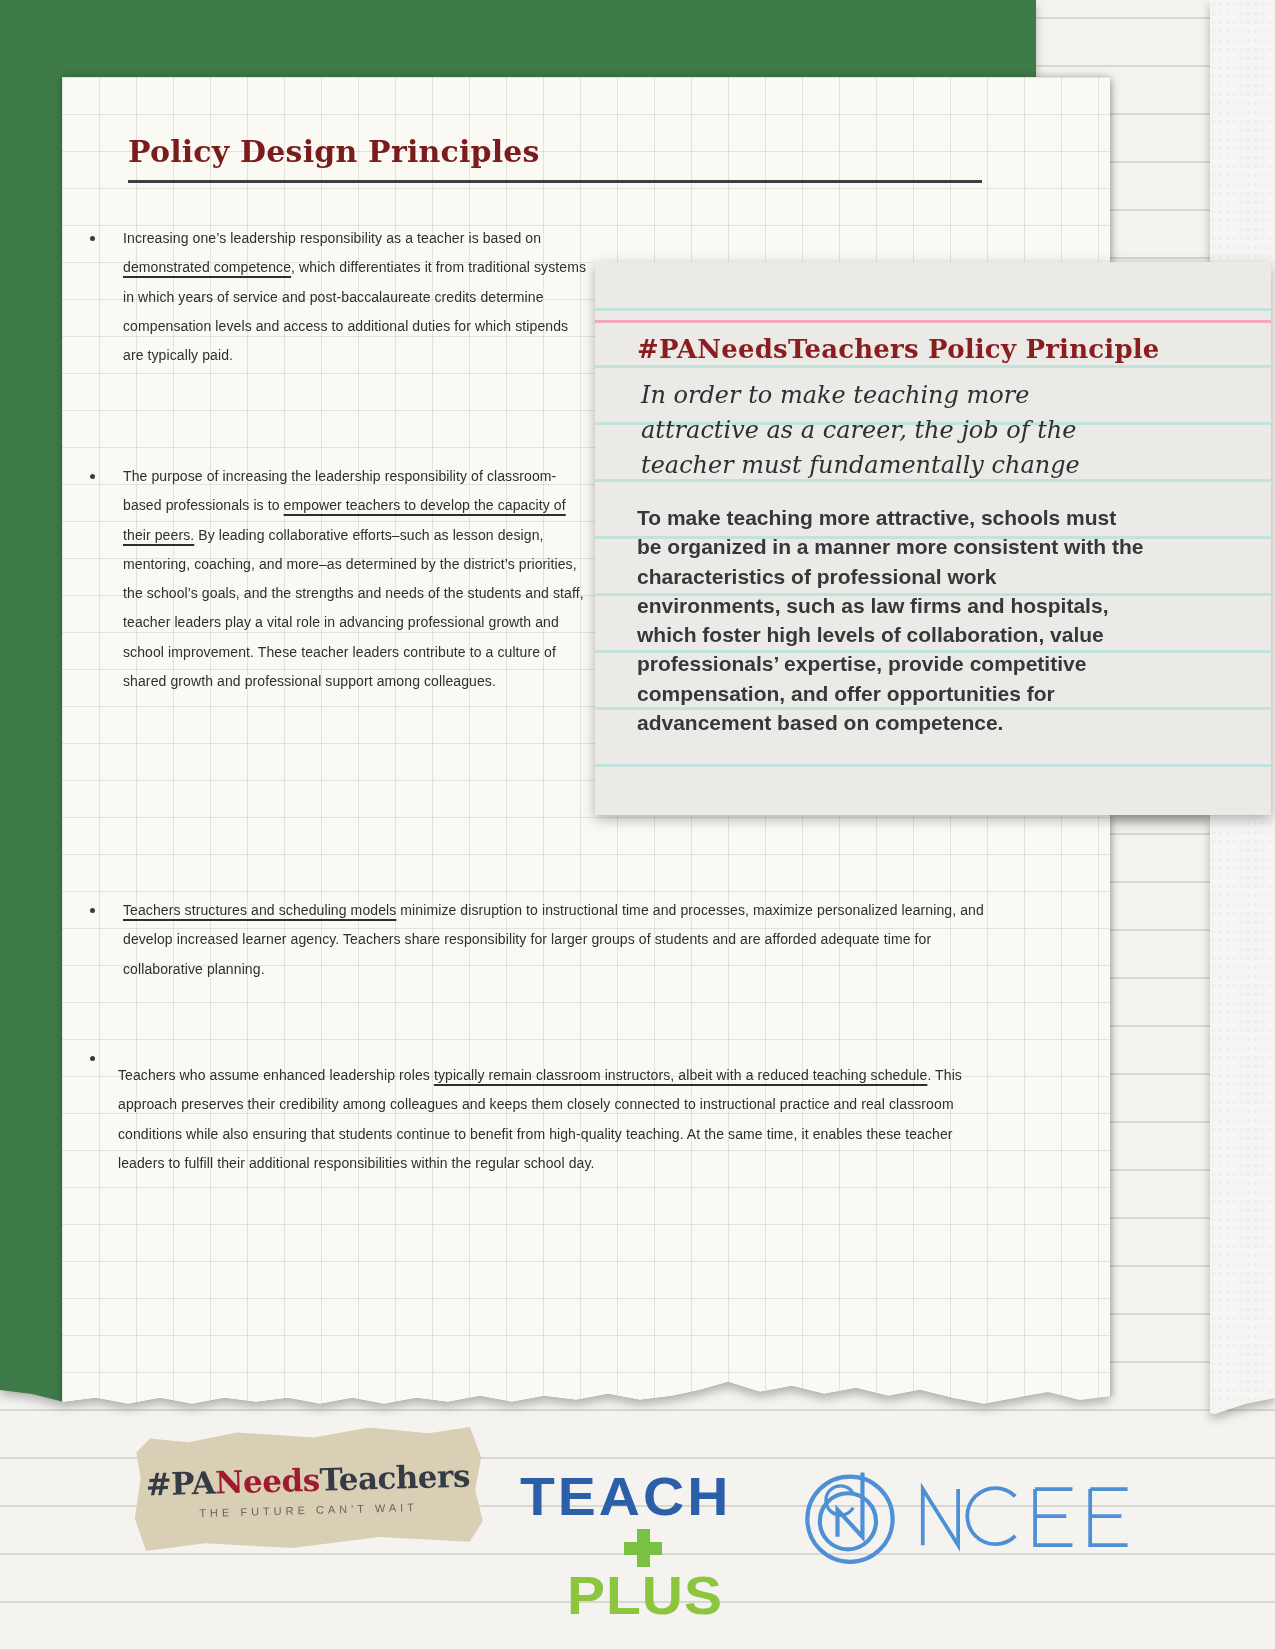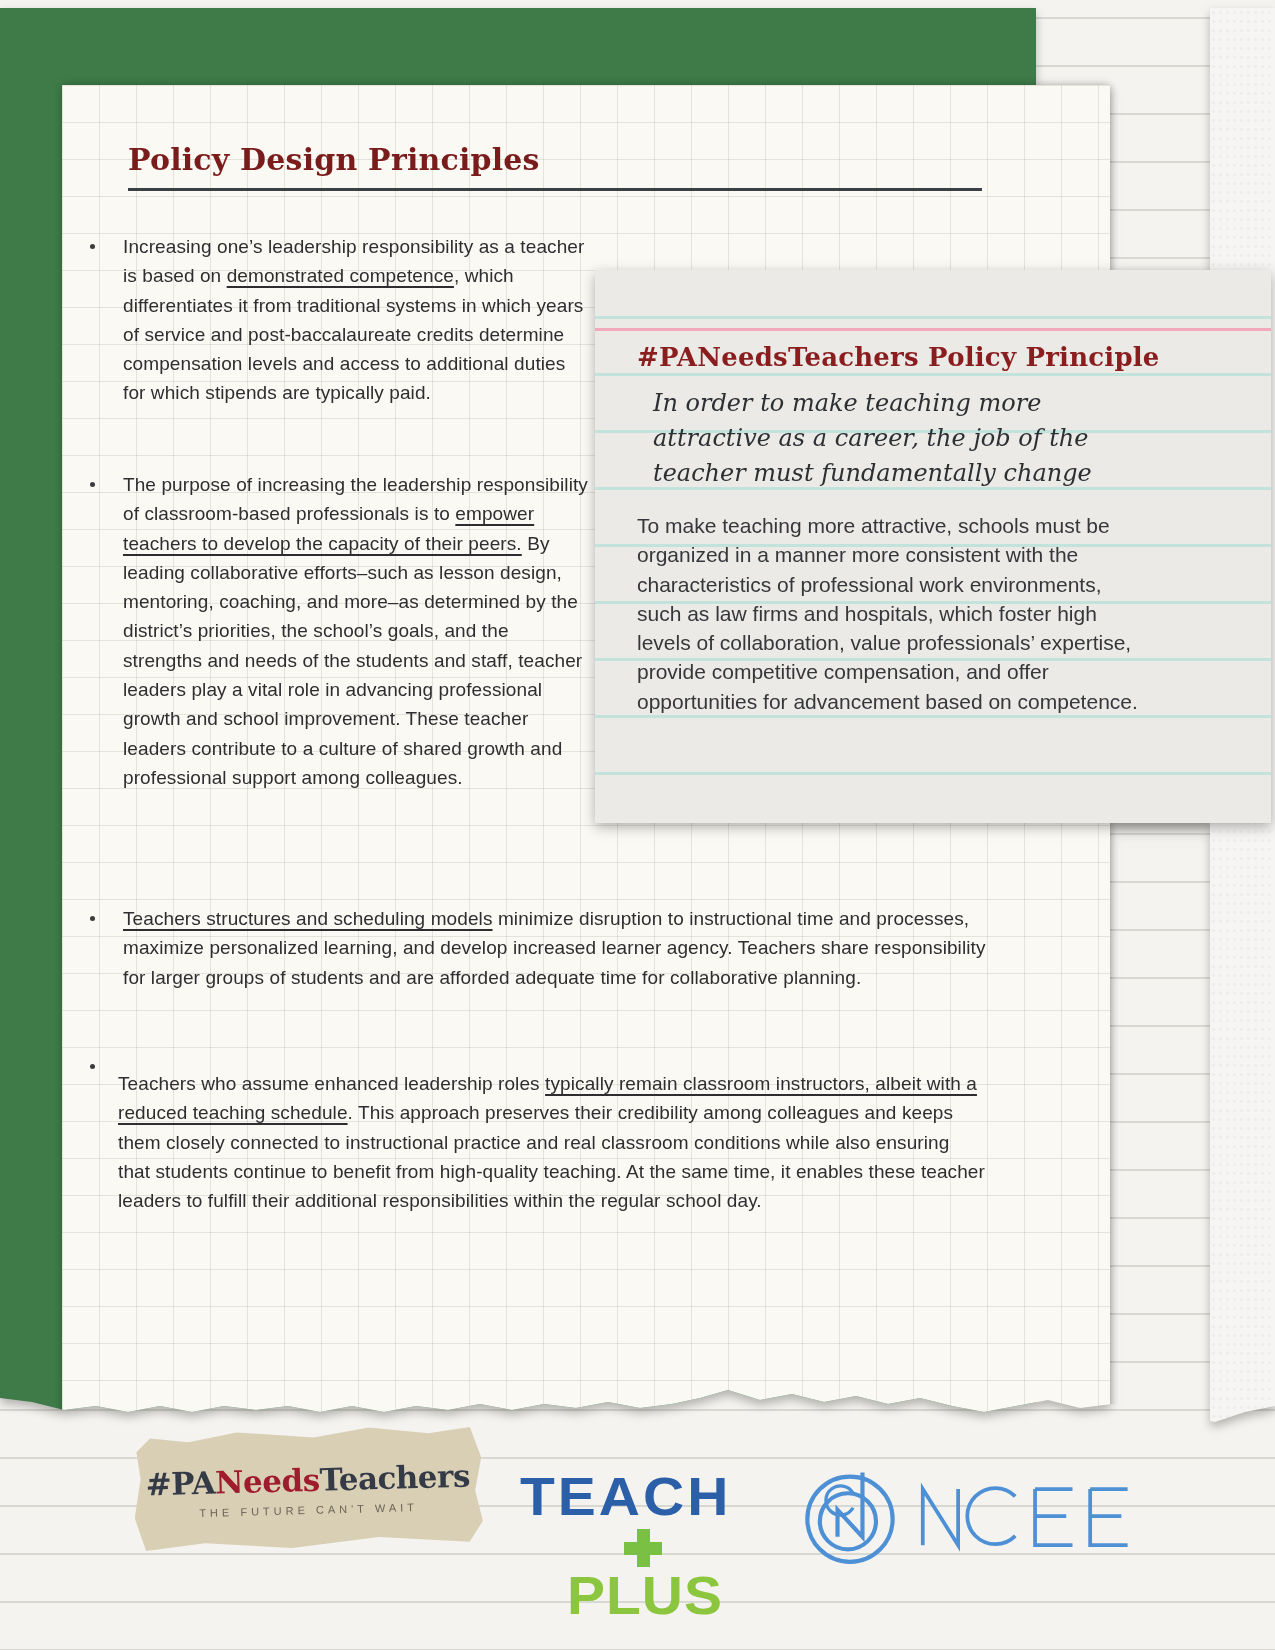--- a/index.html
+++ b/index.html
@@ -7,21 +7,21 @@
     position:relative;width:1275px;height:1650px;margin:0 auto;overflow:hidden;
     background-color:#f4f3f0;
     background-image:linear-gradient(180deg, transparent 0 46px, rgba(120,118,110,0.22) 46px 47.5px);
     background-size:100% 48px;
     background-position:0 19px;
     font-family:"Liberation Sans", sans-serif;
   }
   
   .tear-shadow{position:absolute;inset:0;filter:drop-shadow(0 5px 5px rgba(60,60,55,0.35));}
   .top-sheet{
-    position:absolute;left:0;top:8px;width:1036px;height:1425px;background:#3e7b48;
+    position:absolute;left:0;top:0;width:1036px;height:1425px;background:#3e7b48;
     clip-path:polygon(0px 0px,1275px 0px,1275px 1398px,1245px 1404px,1215px 1414px,1190px 1408px,1165px 1416px,1140px 1402px,1112px 1396px,1080px 1400px,1048px 1392px,1016px 1398px,984px 1404px,952px 1398px,920px 1390px,888px 1396px,856px 1388px,824px 1394px,792px 1386px,760px 1392px,728px 1382px,700px 1390px,672px 1396px,640px 1400px,608px 1394px,576px 1400px,544px 1396px,512px 1402px,480px 1396px,448px 1402px,416px 1398px,384px 1404px,352px 1398px,320px 1404px,288px 1398px,256px 1402px,224px 1398px,192px 1404px,160px 1398px,128px 1404px,96px 1398px,64px 1402px,32px 1394px,0px 1390px);
   }
   .pink-stripe{position:absolute;left:1163px;top:0;width:47px;height:1425px;}
   .white-margin{
     position:absolute;left:1210px;top:0;width:65px;height:1425px;background:#f6f5f3;
     background-image:radial-gradient(rgba(0,0,0,0.035) 1px, transparent 1.5px);
     background-size:7px 9px;
   }
   
   .grid-paper{
@@ -34,21 +34,21 @@
     box-shadow:0 0 8px rgba(0,0,0,0.25);
   }
   .doc-title{
     position:absolute;left:128px;top:134px;margin:0;
     font-family:"DejaVu Serif", serif;font-weight:bold;font-size:30px;color:#7a1c1c;letter-spacing:0.2px;
   }
   .title-rule{position:absolute;left:128px;top:180px;width:854px;height:3px;background:#3b4046;}
   .bullet{position:absolute;left:90px;display:flex;}
   .bullet .dot{flex:0 0 auto;width:5px;height:5px;border-radius:50%;background:#3c3c3c;margin-top:12px;}
   .bullet .txt{
-    margin-left:28px;font-size:19px;line-height:29.3px;color:#2e2e30;letter-spacing:0.1px;
+    margin-left:28px;font-size:14px;line-height:29.3px;color:#2e2e30;letter-spacing:0.1px;
   }
   .b1{top:224px;} .b1 .txt{width:466px;}
   .b2{top:462px;} .b2 .txt{width:466px;}
   .b3{top:896px;} .b3 .txt{width:868px;}
   .b4{top:1044px;flex-direction:column;} .b4 .txt{width:868px;}
   .useg{text-decoration:underline;text-decoration-thickness:1.5px;text-underline-offset:4px;}
   
   .callout{
     position:absolute;left:595px;top:262px;width:676px;height:553px;
     background-color:#eceae7;
@@ -59,24 +59,24 @@
     background-position:0 58px, 0 49px;
     background-repeat:no-repeat, repeat;
     box-shadow:0 4px 12px rgba(40,40,40,0.35);
   }
   .callout-inner{padding:72px 24px 0 42px;}
   .callout-heading{
     margin:0 0 14px 0;font-family:"DejaVu Serif", serif;font-weight:bold;
     font-size:26px;color:#8a1e1f;letter-spacing:0.2px;white-space:nowrap;
   }
   .callout-subtitle{
-    margin:0 0 20px 16px;max-width:500px;
+    margin:0 0 20px 4px;max-width:500px;
     font-family:"DejaVu Serif", serif;font-style:italic;font-size:24px;line-height:35px;color:#2c3033;
   }
-  .callout-body{max-width:508px;font-size:21px;line-height:29.3px;color:#35373a;}
+  .callout-body{max-width:508px;font-size:21px;line-height:29.3px;color:#35373a;font-weight:bold;}
   
   .footer{position:absolute;left:0;top:1390px;width:1275px;height:260px;}
   .pan-tape{
     position:absolute;left:134px;top:38px;width:348px;height:122px;
     background:#d9cfb5;transform:rotate(-1.6deg);
     clip-path:polygon(1% 16%, 5% 5%, 16% 9%, 30% 2%, 52% 8%, 68% 1%, 85% 7%, 97% 3%, 100% 28%, 98% 55%, 100% 80%, 96% 97%, 70% 91%, 45% 98%, 20% 92%, 3% 97%, 0 70%, 2% 38%);
     text-align:center;
   }
   .pan-title{
     margin-top:34px;font-family:"DejaVu Serif", serif;font-weight:bold;font-size:31px;

